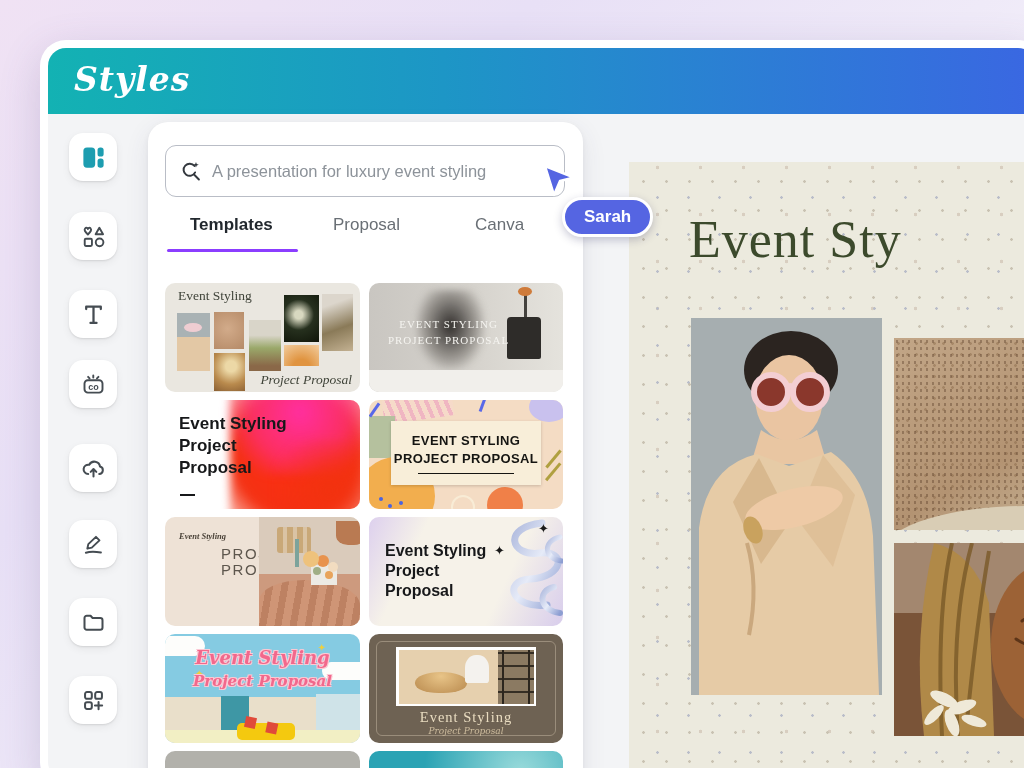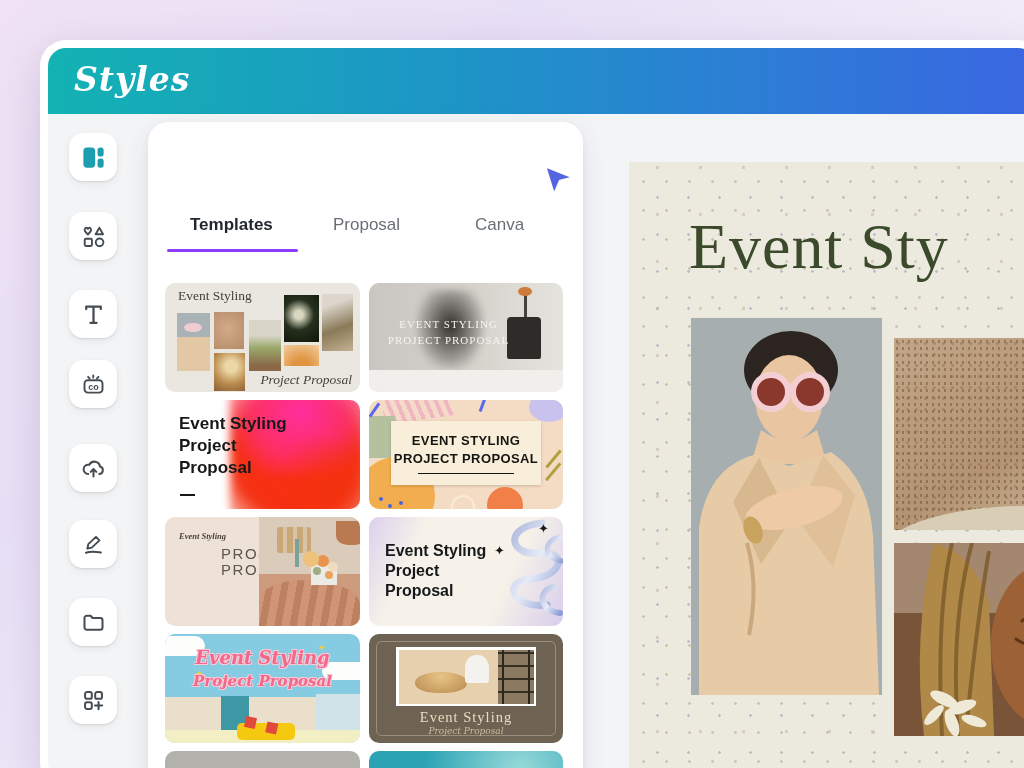--- a/index.html
+++ b/index.html
@@ -178,21 +178,21 @@
 
   
   .canvas { position:absolute; left:581px; top:114px; width:470px; height:700px;
     background-color:#eceade;
     background-image:radial-gradient(#c9c2b2 1px,transparent 1.4px),
       radial-gradient(#b9bdc9 1px,transparent 1.4px),
       radial-gradient(#d8cec0 1.5px,transparent 1.9px);
     background-size:23px 29px,31px 37px,43px 47px;
     background-position:3px 5px,13px 17px,7px 29px; }
   .slide-title { position:absolute; left:60px; top:48px; font-family:"Liberation Serif","DejaVu Serif",serif;
-    font-size:64px; color:#3c4a2c; white-space:nowrap; letter-spacing:1px; }
+    font-size:52px; color:#3c4a2c; white-space:nowrap; letter-spacing:1px; }
   .photo { position:absolute; overflow:hidden; }
   .photo1 { left:62px; top:156px; width:191px; height:377px; }
   .photo2 { left:265px; top:176px; width:250px; height:192px;
     background-image:radial-gradient(rgba(84,56,36,.38) 1px,transparent 1.5px),
       radial-gradient(rgba(130,98,66,.42) 1px,transparent 1.5px),
       linear-gradient(150deg,#c2a687 0%,#b39372 55%,#c7b294 82%,#d4c7ae 100%);
     background-size:6px 7px,9px 11px,100% 100%; }
   .photo2::after { content:""; position:absolute; left:-12px; right:-12px; bottom:-34px; height:58px;
     background:#d9cdb5; border-radius:48% 55% 0 0 / 75% 60% 0 0; transform:rotate(-2deg); }
   .photo3 { left:265px; top:381px; width:250px; height:193px; }
@@ -314,20 +314,28 @@
             <ellipse cx="68" cy="164" rx="15" ry="6" transform="rotate(-20 68 164)"></ellipse>
             <ellipse cx="40" cy="172" rx="13" ry="5" transform="rotate(-46 40 172)"></ellipse>
             <ellipse cx="58" cy="180" rx="14" ry="6" transform="rotate(70 58 180)"></ellipse>
             <ellipse cx="80" cy="178" rx="13" ry="5" transform="rotate(18 80 178)"></ellipse>
           </g>
         </svg>
       </div>
     </div>
 
     <div class="panel">
+      <div class="search">
+        <input type="text" placeholder="A presentation for luxury event styling" style="">
+        <svg class="search-ic" viewBox="0 0 24 24" fill="none" stroke="#33383e" stroke-width="1.8" stroke-linecap="round">
+          <path d="M15.2 7.4 a5.6 5.6 0 1 0 .6 5.9"></path>
+          <path d="M15 15.5 L19.3 19.8"></path>
+          <path d="M16.6 3.6 l.7 1.9 1.9.7 -1.9.7 -.7 1.9 -.7-1.9 -1.9-.7 1.9-.7 z" fill="#33383e" stroke="none"></path>
+        </svg>
+      </div>
 
       <div class="tab tab1 active">Templates</div>
       <div class="tab tab2">Proposal</div>
       <div class="tab tab3">Canva</div>
       <div class="tab-underline"></div>
 
       <div class="grid">
 
         <div class="t t1">
           <div class="abs t1-title">Event Styling</div>
@@ -443,15 +451,16 @@
         </div>
 
         <div class="t t9"></div>
         <div class="t t10"></div>
       </div>
     </div>
 
     <svg class="collab-cursor" width="36" height="34" viewBox="0 0 36 34">
       <path d="M3 2 L32 13.5 L18 17 L12 31 Z" fill="#5565e2" stroke="#fff" stroke-width="2.5" stroke-linejoin="round"></path>
     </svg>
+    <div class="collab-pill">Sarah</div>
 
   </div>
 </div>
 
 </body></html>

